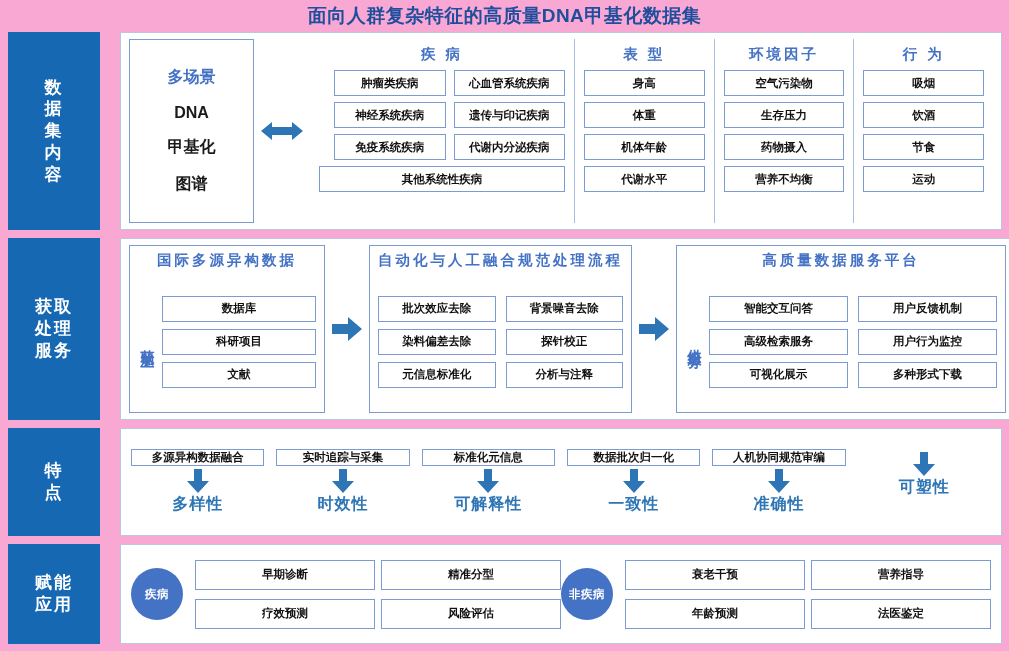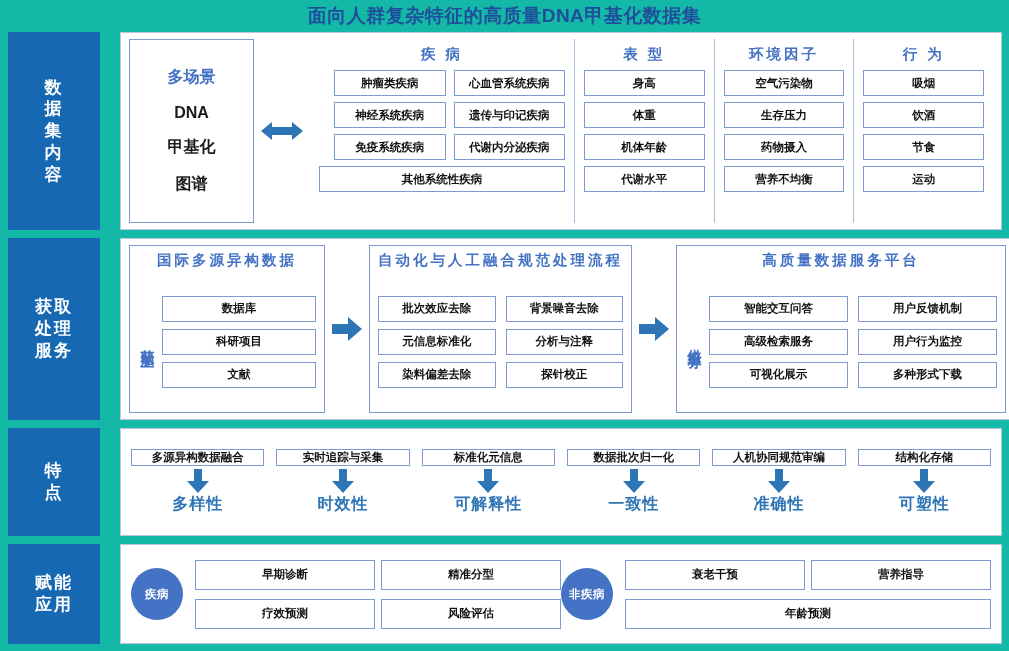--- a/index.html
+++ b/index.html
@@ -2,21 +2,21 @@
 <html><head>
 <meta charset="utf-8">
 <style>
   * { box-sizing: border-box; margin: 0; padding: 0; }
   html, body {
     width: 1009px; height: 651px;
     background: #ffffff;
     font-family: "Liberation Sans", "DejaVu Sans", sans-serif;
     overflow: hidden;
   }
-  #page { position: relative; width: 1009px; height: 651px; background:#14b8a6; }
+  #page { position: relative; width: 1009px; height: 651px; background:#f9a8d4; }
 
   
   .page-title {
     position:absolute; left:0; top:3px; width:1009px;
     text-align:center;
     font-size:19px; font-weight:bold; color:#1F4E9C;
     letter-spacing:0.5px;
     white-space:nowrap;
   }
 
@@ -254,26 +254,26 @@
 
       <div class="b2-panel p-mid">
         <div class="grp-title">自动化与人工融合规范处理流程</div>
         <div class="b2-inner">
           <div class="b2-grid">
             <div class="b2-row">
               <div class="ibox">批次效应去除</div>
               <div class="ibox">背景噪音去除</div>
             </div>
             <div class="b2-row">
+              <div class="ibox">染料偏差去除</div>
+              <div class="ibox">探针校正</div>
+            </div>
+            <div class="b2-row">
               <div class="ibox">元信息标准化</div>
               <div class="ibox">分析与注释</div>
-            </div>
-            <div class="b2-row">
-              <div class="ibox">染料偏差去除</div>
-              <div class="ibox">探针校正</div>
             </div>
           </div>
         </div>
       </div>
 
       <div class="b2-arrow">
         <svg width="30" height="26" viewBox="0 0 30 26">
           <polygon points="0,8 16,8 16,1 30,13 16,25 16,18 0,18" fill="#2E75B6"></polygon>
         </svg>
       </div>
@@ -354,21 +354,20 @@
           <div class="ibox">人机协同规范审编</div>
           <div class="down">
             <svg width="24" height="24" viewBox="0 0 24 24">
                 <polygon points="8,0 16,0 16,12 23,12 12,24 1,12 8,12" fill="#2E75B6"></polygon>
               </svg>
           </div>
           <div class="b3-word">准确性</div>
         </div>
 
         <div class="b3-col">
-          <div class="ibox">结构化存储</div>
           <div class="down">
             <svg width="24" height="24" viewBox="0 0 24 24">
                 <polygon points="8,0 16,0 16,12 23,12 12,24 1,12 8,12" fill="#2E75B6"></polygon>
               </svg>
           </div>
           <div class="b3-word">可塑性</div>
         </div>
 
       </div>
     </div>
@@ -397,20 +396,21 @@
 
       <div class="b4-half">
         <div class="b4-circle">非疾病</div>
         <div class="b4-grid">
           <div class="b4-row">
             <div class="ibox">衰老干预</div>
             <div class="ibox">营养指导</div>
           </div>
           <div class="b4-row">
             <div class="ibox">年龄预测</div>
+            <div class="ibox">法医鉴定</div>
           </div>
         </div>
       </div>
 
     </div>
   </div>
 
 </div>
 
 </body></html>

